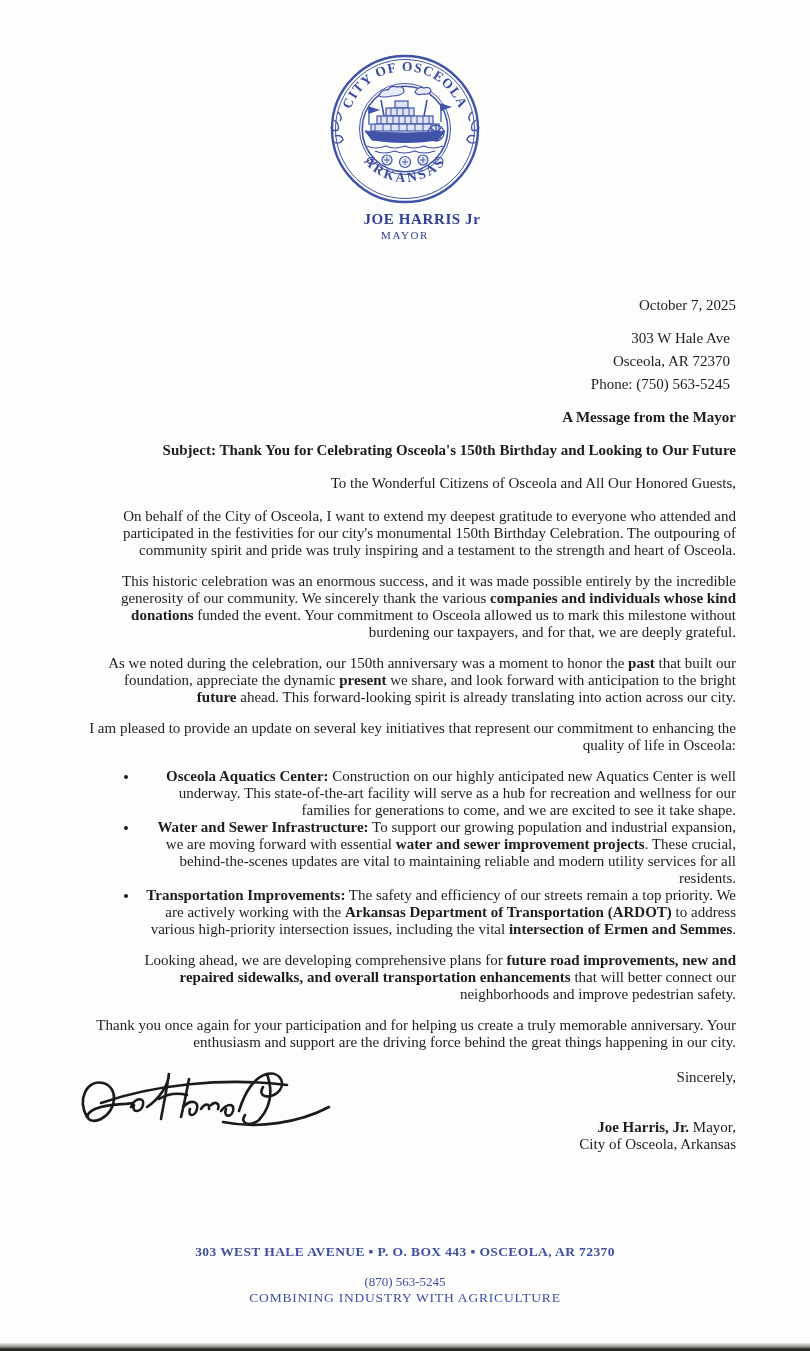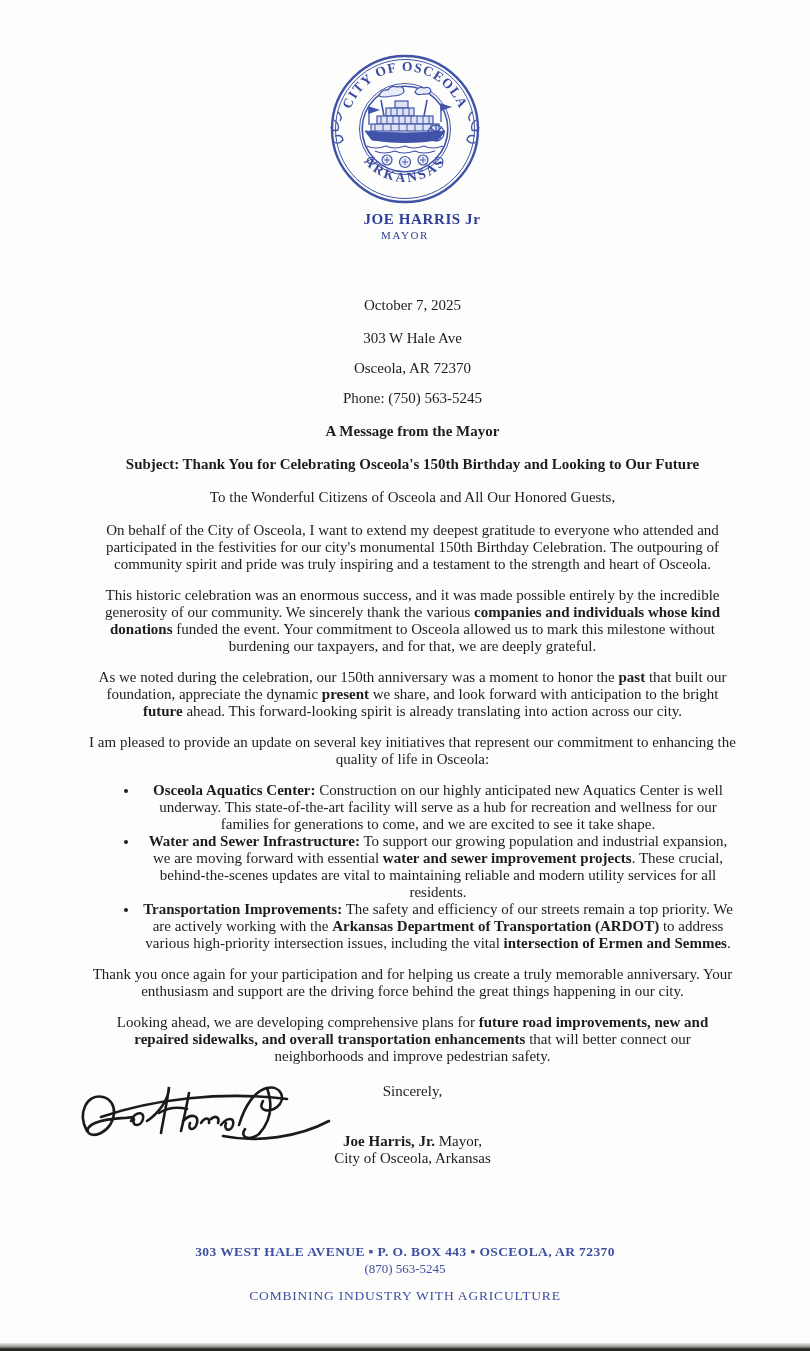--- a/index.html
+++ b/index.html
@@ -11,38 +11,38 @@
     overflow:hidden;
     font-family:"Liberation Serif","DejaVu Serif",serif;
     color:#1d1d1d;
   }
   
   .letterhead{text-align:center;padding-top:50px;}
   .seal-wrap{display:block;margin:0 auto;}
   .mayor-name{color:#2e3e99;font-weight:bold;font-size:15px;letter-spacing:0.6px;margin-top:3px;padding-left:34px;}
   .mayor-title{color:#2e3e99;font-size:11px;letter-spacing:1.6px;margin-top:1px;}
   
-  .content{margin:56px 74px 0 89px;font-size:15px;line-height:17px;text-align:center;}
+  .content{margin:56px 74px 0 89px;font-size:15px;line-height:17px;text-align:right;}
   .block{margin:0 0 16px;}
   .content p.para{margin:0 0 14px;}
-  .addr-line{margin:13px;}
+  .addr-line{margin:6px;}
   .bold-head{font-weight:bold;}
   .b{font-weight:bold;}
   ul.bullets{margin:2px 0 14px;padding-left:50px;list-style:disc outside;}
   ul.bullets li{margin:0;padding-left:1px;}
   
   .closing{position:relative;margin-top:18px;height:50px;}
   .sig-svg{position:absolute;left:-16px;top:-10px;pointer-events:none;}
   .sig-name{margin:0;}
   .sig-org{margin:0;}
   
   .footer{position:absolute;left:0;top:1244px;width:100%;text-align:center;color:#3e4fa3;}
   .footer-line1{font-size:13.5px;letter-spacing:0.4px;font-weight:bold;}
-  .footer-line2{font-size:13px;margin-top:1px;}
-  .footer-line3{font-size:13.5px;letter-spacing:0.8px;margin-top:11px;}
+  .footer-line2{font-size:13px;margin-top:14px;}
+  .footer-line3{font-size:13.5px;letter-spacing:0.8px;margin-top:0;}
   .footer-line4{font-size:10.5px;letter-spacing:0.5px;margin-top:2px;}
   
   .scan-edge{
     position:absolute;left:0;bottom:0;width:100%;height:8px;
     background:linear-gradient(to bottom, rgba(110,110,102,0.12) 0%, rgba(70,70,64,0.55) 45%, #2a2a26 75%, #1d1d1a 100%);
   }
 </style>
 </head>
 <body>
 
@@ -154,22 +154,22 @@
         <p class="para"><span>I am pleased to provide an update on several key initiatives that represent our commitment to enhancing the quality of life in Osceola:</span></p>
       </div>
 
     <ul class="bullets">
         <li><span class="b">Osceola Aquatics Center:</span><span> Construction on our highly anticipated new Aquatics Center is well underway. This state-of-the-art facility will serve as a hub for recreation and wellness for our families for generations to come, and we are excited to see it take shape.</span></li>
         <li><span class="b">Water and Sewer Infrastructure:</span><span> To support our growing population and industrial expansion, we are moving forward with essential </span><span class="b">water and sewer improvement projects</span><span>. These crucial, behind-the-scenes updates are vital to maintaining reliable and modern utility services for all residents.</span></li>
         <li><span class="b">Transportation Improvements:</span><span> The safety and efficiency of our streets remain a top priority. We are actively working with the </span><span class="b">Arkansas Department of Transportation (ARDOT)</span><span> to address various high-priority intersection issues, including the vital </span><span class="b">intersection of Ermen and Semmes</span><span>.</span></li>
       </ul>
 
     <div>
+        <p class="para"><span>Looking ahead, we are developing comprehensive plans for </span><span class="b">future road improvements, new and repaired sidewalks, and overall transportation enhancements</span><span> that will better connect our neighborhoods and improve pedestrian safety.</span></p>
         <p class="para"><span>Thank you once again for your participation and for helping us create a truly memorable anniversary. Your enthusiasm and support are the driving force behind the great things happening in our city.</span></p>
-        <p class="para"><span>Looking ahead, we are developing comprehensive plans for </span><span class="b">future road improvements, new and repaired sidewalks, and overall transportation enhancements</span><span> that will better connect our neighborhoods and improve pedestrian safety.</span></p>
       </div>
 
     <div class="closing">
       <div>Sincerely,</div>
       <svg class="sig-svg" width="300" height="80" viewBox="0 0 300 80" aria-hidden="true">
         <g fill="none" stroke="#1a1a1a" stroke-width="2.6" stroke-linecap="round">
           <path d="M 14 58 C 4 40 14 20 30 24 C 46 28 44 52 28 60 C 16 66 8 56 22 50 C 36 44 50 46 60 44"></path>
           <path d="M 58 48 C 62 38 72 38 70 46 C 68 54 58 54 61 46"></path>
           <path d="M 74 48 C 86 40 96 26 96 14 C 94 30 90 48 88 60"></path>
           <path d="M 86 40 C 96 34 106 34 114 36"></path>

